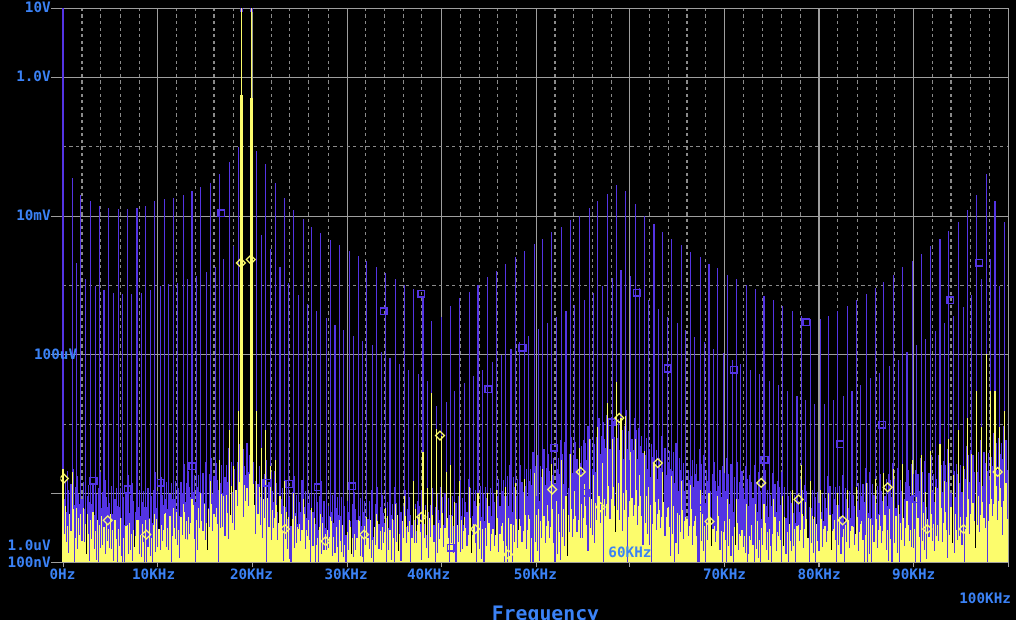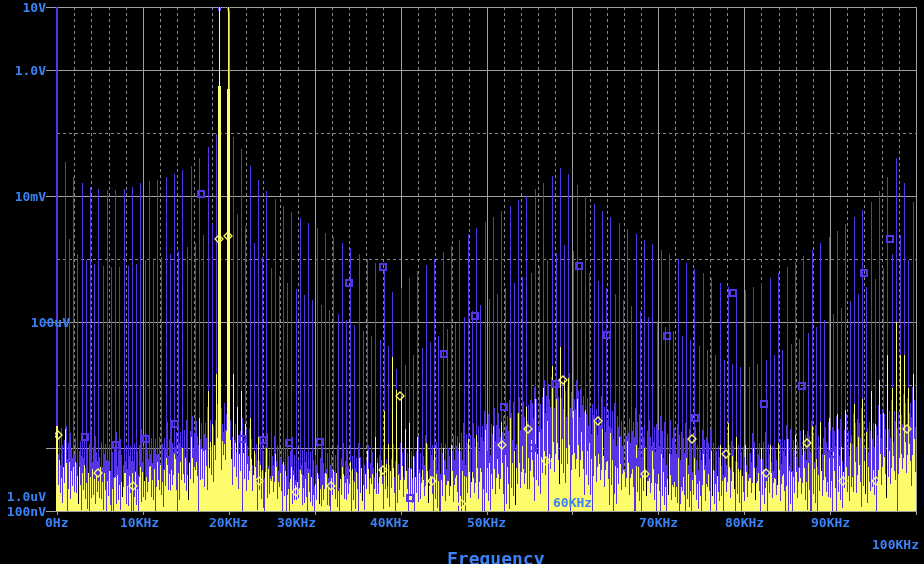--- a/index.html
+++ b/index.html
@@ -2171,21 +2171,21 @@
   <div id="axis-labels">
       <div class="ticklabel ylab" style="left: 0px; top: 1px;">10V</div>
       <div class="ticklabel ylab" style="left: 0px; top: 64px;">1.0V</div>
       <div class="ticklabel ylab" style="left: 0px; top: 190px;">10mV</div>
       <div class="ticklabel ylab" style="left: 0px; top: 316px; margin-left: 24px;">100uV</div>
       <div class="ticklabel ylab" style="left: 0px; top: 442px; margin-top: 48px;">1.0uV</div>
       <div class="ticklabel ylab" style="left: 0px; top: 505px;">100nV</div>
       <div class="ticklabel" style="left: 45px; top: 516px;">0Hz</div>
       <div class="ticklabel" style="left: 120px; top: 516px; text-align: center;">10KHz</div>
       <div class="ticklabel" style="left: 209px; top: 516px;">20KHz</div>
-      <div class="ticklabel" style="left: 277px; top: 516px;">30KHz</div>
+      <div class="ticklabel" style="left: 295px; top: 516px;">30KHz</div>
       <div class="ticklabel" style="left: 370px; top: 516px;">40KHz</div>
       <div class="ticklabel" style="left: 467px; top: 516px;">50KHz</div>
       <div class="ticklabel" style="left: 553px; top: 496px;">60KHz</div>
       <div class="ticklabel" style="left: 639px; top: 516px;">70KHz</div>
       <div class="ticklabel" style="left: 725px; top: 516px;">80KHz</div>
       <div class="ticklabel" style="left: 811px; top: 516px;">90KHz</div>
       <div class="ticklabel" style="left: 872px; top: 538px;">100KHz</div>
     </div>
 
 

